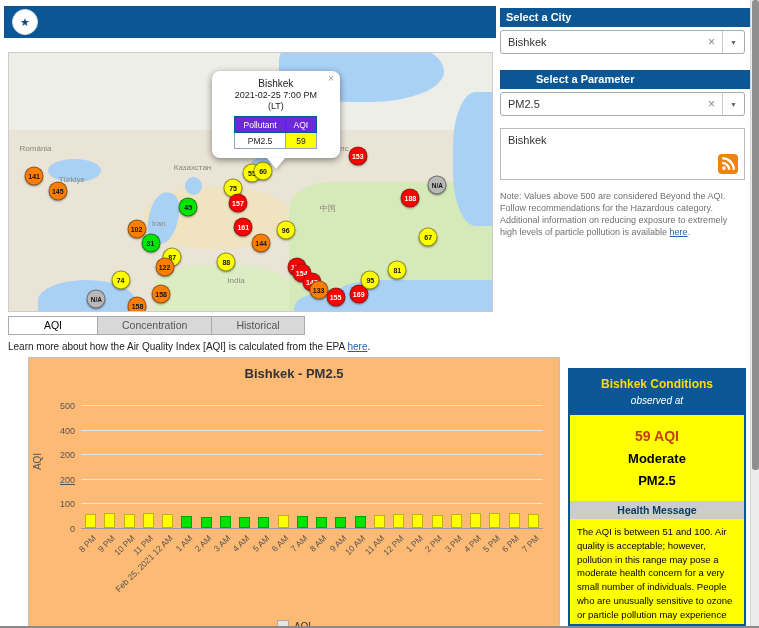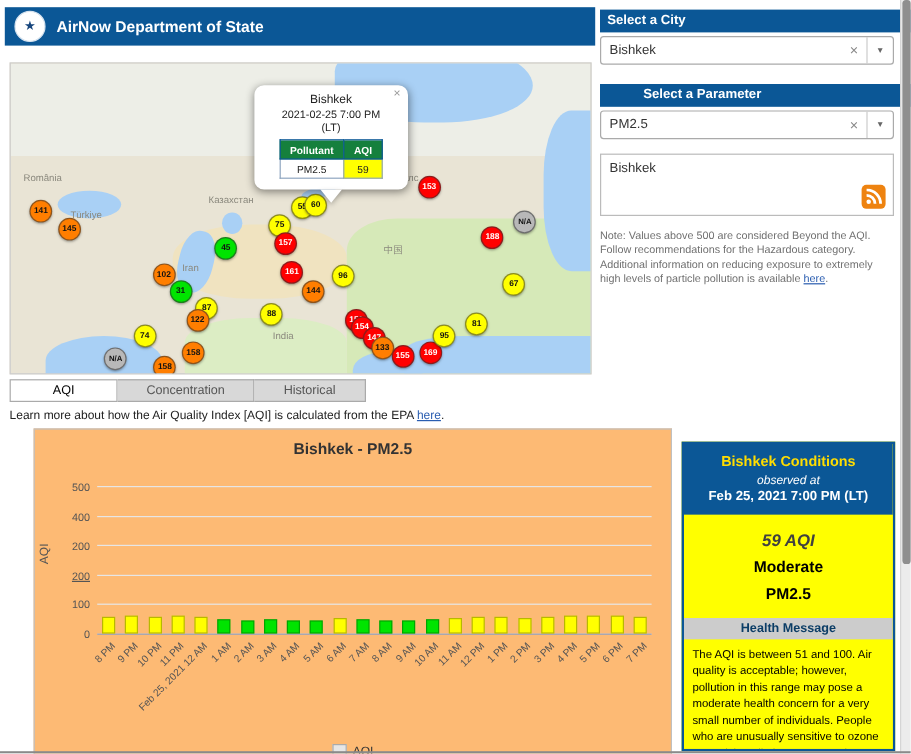--- a/index.html
+++ b/index.html
@@ -37,21 +37,21 @@
           display:flex;align-items:center;justify-content:center;font-size:7px;font-weight:bold;
           border:1px solid rgba(50,50,50,.55);box-shadow:0 1px 2px rgba(0,0,0,.35);cursor:pointer;}
 
   
   .infowindow{position:absolute;left:42%;top:7%;width:116px;background:#fff;border-radius:8px;
               box-shadow:0 2px 7px rgba(0,0,0,.45);padding:7px 6px 9px;text-align:center;font-size:9px;color:#222;z-index:5;}
   .iw-close{position:absolute;top:2px;right:6px;color:#999;font-size:10px;cursor:pointer;}
   .iw-city{font-size:10px;}
   .iw-dt,.iw-tz{font-size:9px;margin-top:1px;}
   .iw-table{margin:5px auto 0;border-collapse:collapse;font-size:8.5px;}
-  .iw-table th{background:#15803d;color:#fff;padding:2.5px 8px;border:1px solid #0b5796;font-weight:bold;}
+  .iw-table th{background:#6d28d9;color:#fff;padding:2.5px 8px;border:1px solid #0b5796;font-weight:normal;}
   .iw-table td{border:1px solid #8fa6c0;padding:2.5px 8px;background:#fff;}
   .iw-table td.aqi-cell{background:#ffff00;}
   .iw-pointer{position:absolute;left:50%;top:100%;transform:translateX(-50%);width:0;height:0;
               border:9px solid transparent;border-top:11px solid #fff;border-bottom:none;
               filter:drop-shadow(0 2px 2px rgba(0,0,0,.25));}
 
   
   .tabs{position:absolute;left:8px;top:316px;display:flex;}
   .tab{height:17px;line-height:17px;padding:0 24px;font-size:10.5px;background:#d8d8d8;color:#555;
        border:1px solid #aaa;border-left:none;min-width:40px;text-align:center;cursor:pointer;box-sizing:content-box;}
@@ -89,36 +89,35 @@
   .legend-sym{width:10px;height:10px;background:#e6e6e6;border:1px solid #aaa;display:inline-block;}
 
   
   .cc{position:absolute;left:568px;top:368px;width:178px;height:258px;border:2px solid #0b5796;
       box-sizing:border-box;background:#ffff00;overflow:hidden;}
   .cc-head{background:#0b5796;text-align:center;padding:7px 4px 9px;}
   .cc-title{color:#ffdd00;font-weight:bold;font-size:12px;}
   .cc-obs{color:#fff;font-size:10px;margin-top:4px;font-style:italic;}
   .cc-dt{color:#fff;font-weight:bold;font-size:11px;margin-top:2px;}
   .cc-aqi{background:#ffff00;text-align:center;padding:13px 4px;}
-  .cc-aqi-val{font-size:14px;font-weight:bold;color:#404040;font-style:italic;}
+  .cc-aqi-val{font-size:14px;font-weight:bold;color:#c2410c;}
   .cc-cat,.cc-pol{font-size:13px;font-weight:bold;margin-top:7px;color:#000;}
   .cc-hm-label{background:#cccccc;color:#0b3d66;font-weight:bold;text-align:center;font-size:10.5px;padding:3px 13px;}
   .cc-hm-text{background:#ffff00;font-size:9.5px;padding:6px 7px;line-height:1.45;color:#000;}
 
   
   .scrollbar{position:absolute;right:0;top:0;width:9px;height:628px;background:#ececec;border-left:1px solid #d5d5d5;box-sizing:border-box;}
   .thumb{position:absolute;left:1px;top:0;width:7px;height:470px;background:#8f8f8f;border-radius:3px;}
   .bottom-edge{position:absolute;left:0;top:626px;width:759px;height:2px;background:#8a8a8a;}
 </style>
 </head>
 <body>
 
 <div class="header">
   <div class="seal"></div>
-  <div class="header-title">AirNow Department of State</div>
 </div>
 
 <div class="map">
   <div class="land land-north"></div>
   <div class="land land-desert"></div>
   <div class="land land-se"></div>
   <div class="land land-s"></div>
   <div class="water w1"></div>
   <div class="water w2"></div>
   <div class="water w3"></div>
@@ -297,21 +296,20 @@
   <div class="legend">
     <span class="legend-sym"></span>
     <span>AQI</span>
   </div>
 </div>
 
 <div class="cc">
   <div class="cc-head">
     <div class="cc-title">Bishkek Conditions</div>
     <div class="cc-obs">observed at</div>
-    <div class="cc-dt">Feb 25, 2021 7:00 PM (LT)</div>
   </div>
   <div class="cc-aqi">
     <div class="cc-aqi-val">59 AQI</div>
     <div class="cc-cat">Moderate</div>
     <div class="cc-pol">PM2.5</div>
   </div>
   <div class="cc-hm-label">Health Message</div>
   <div class="cc-hm-text">The AQI is between 51 and 100. Air quality is acceptable; however, pollution in this range may pose a moderate health concern for a very small number of individuals. People who are unusually sensitive to ozone or particle pollution may experience respiratory symptoms.</div>
 </div>
 

